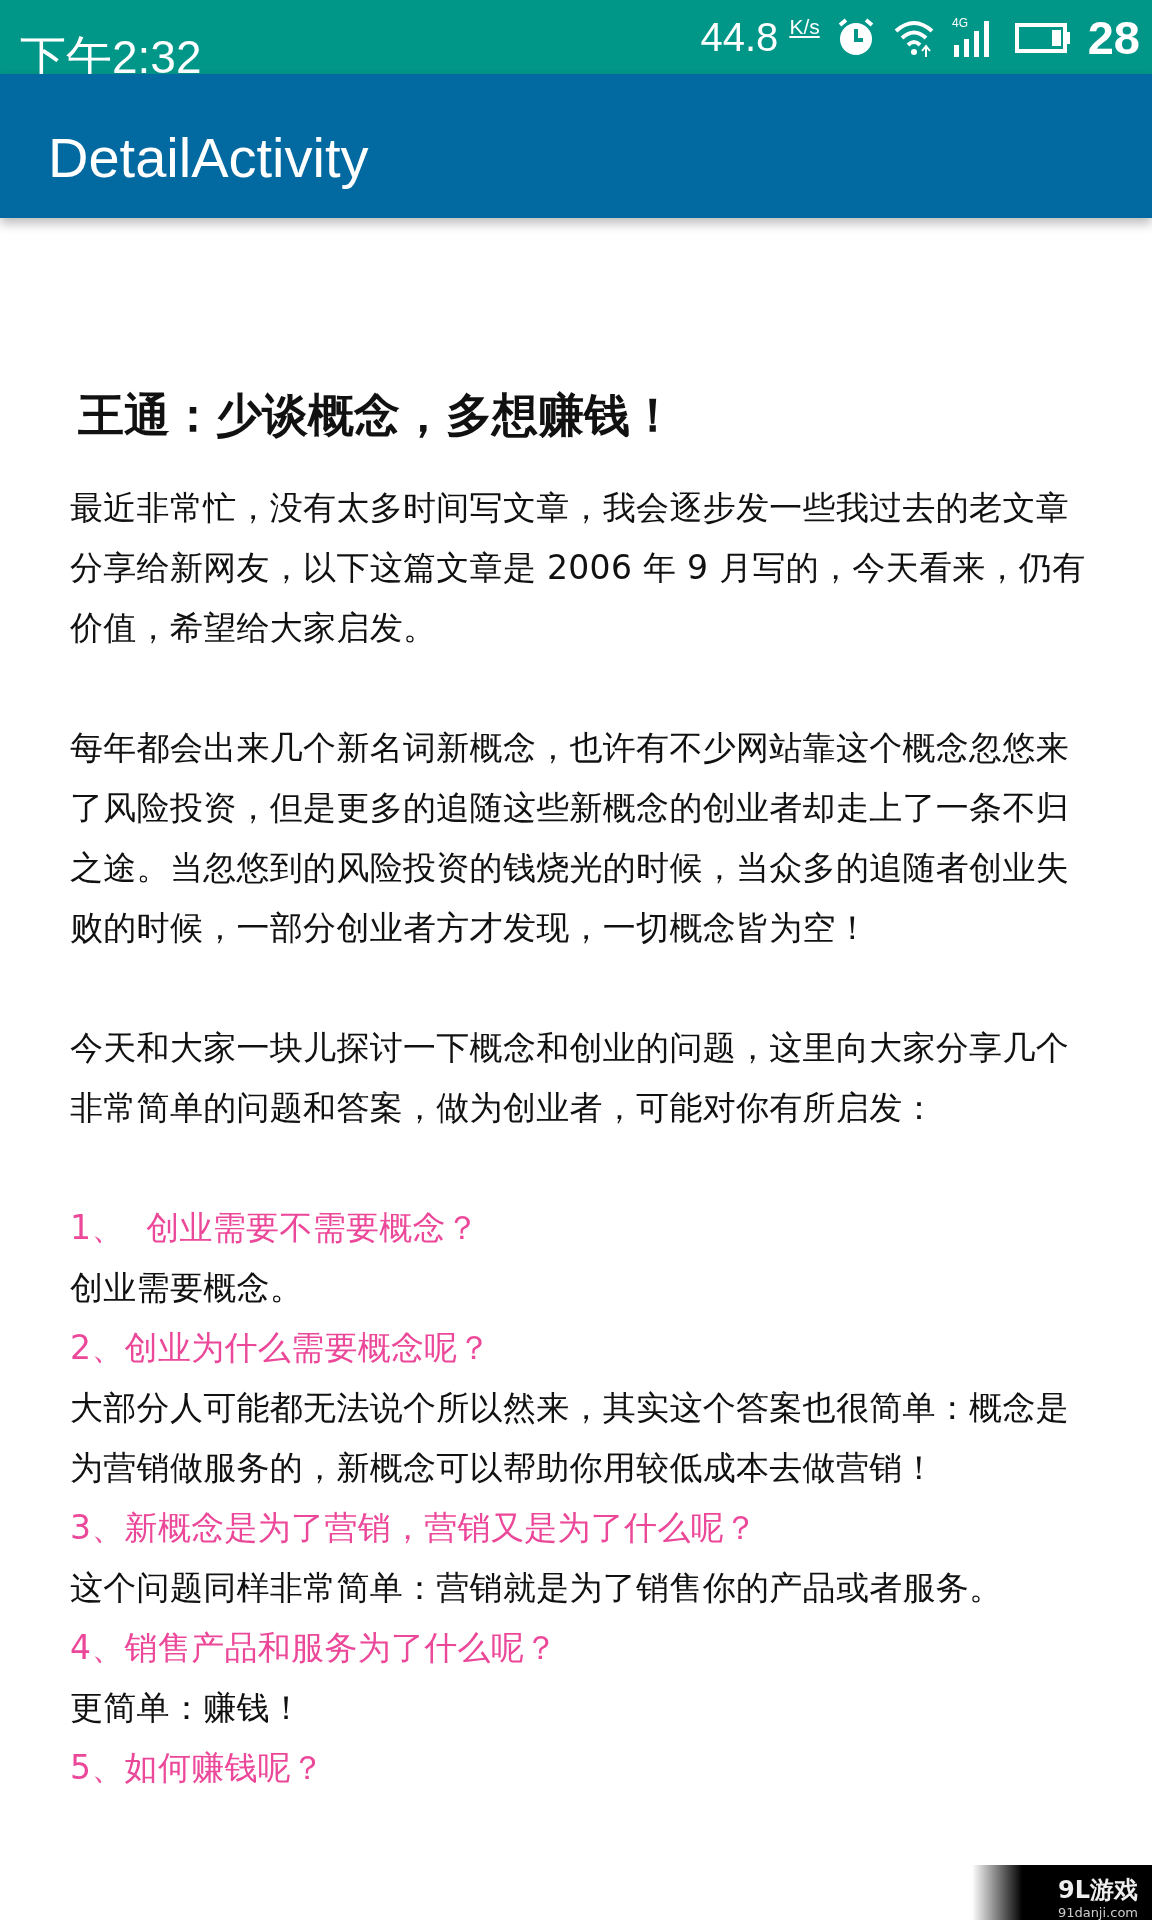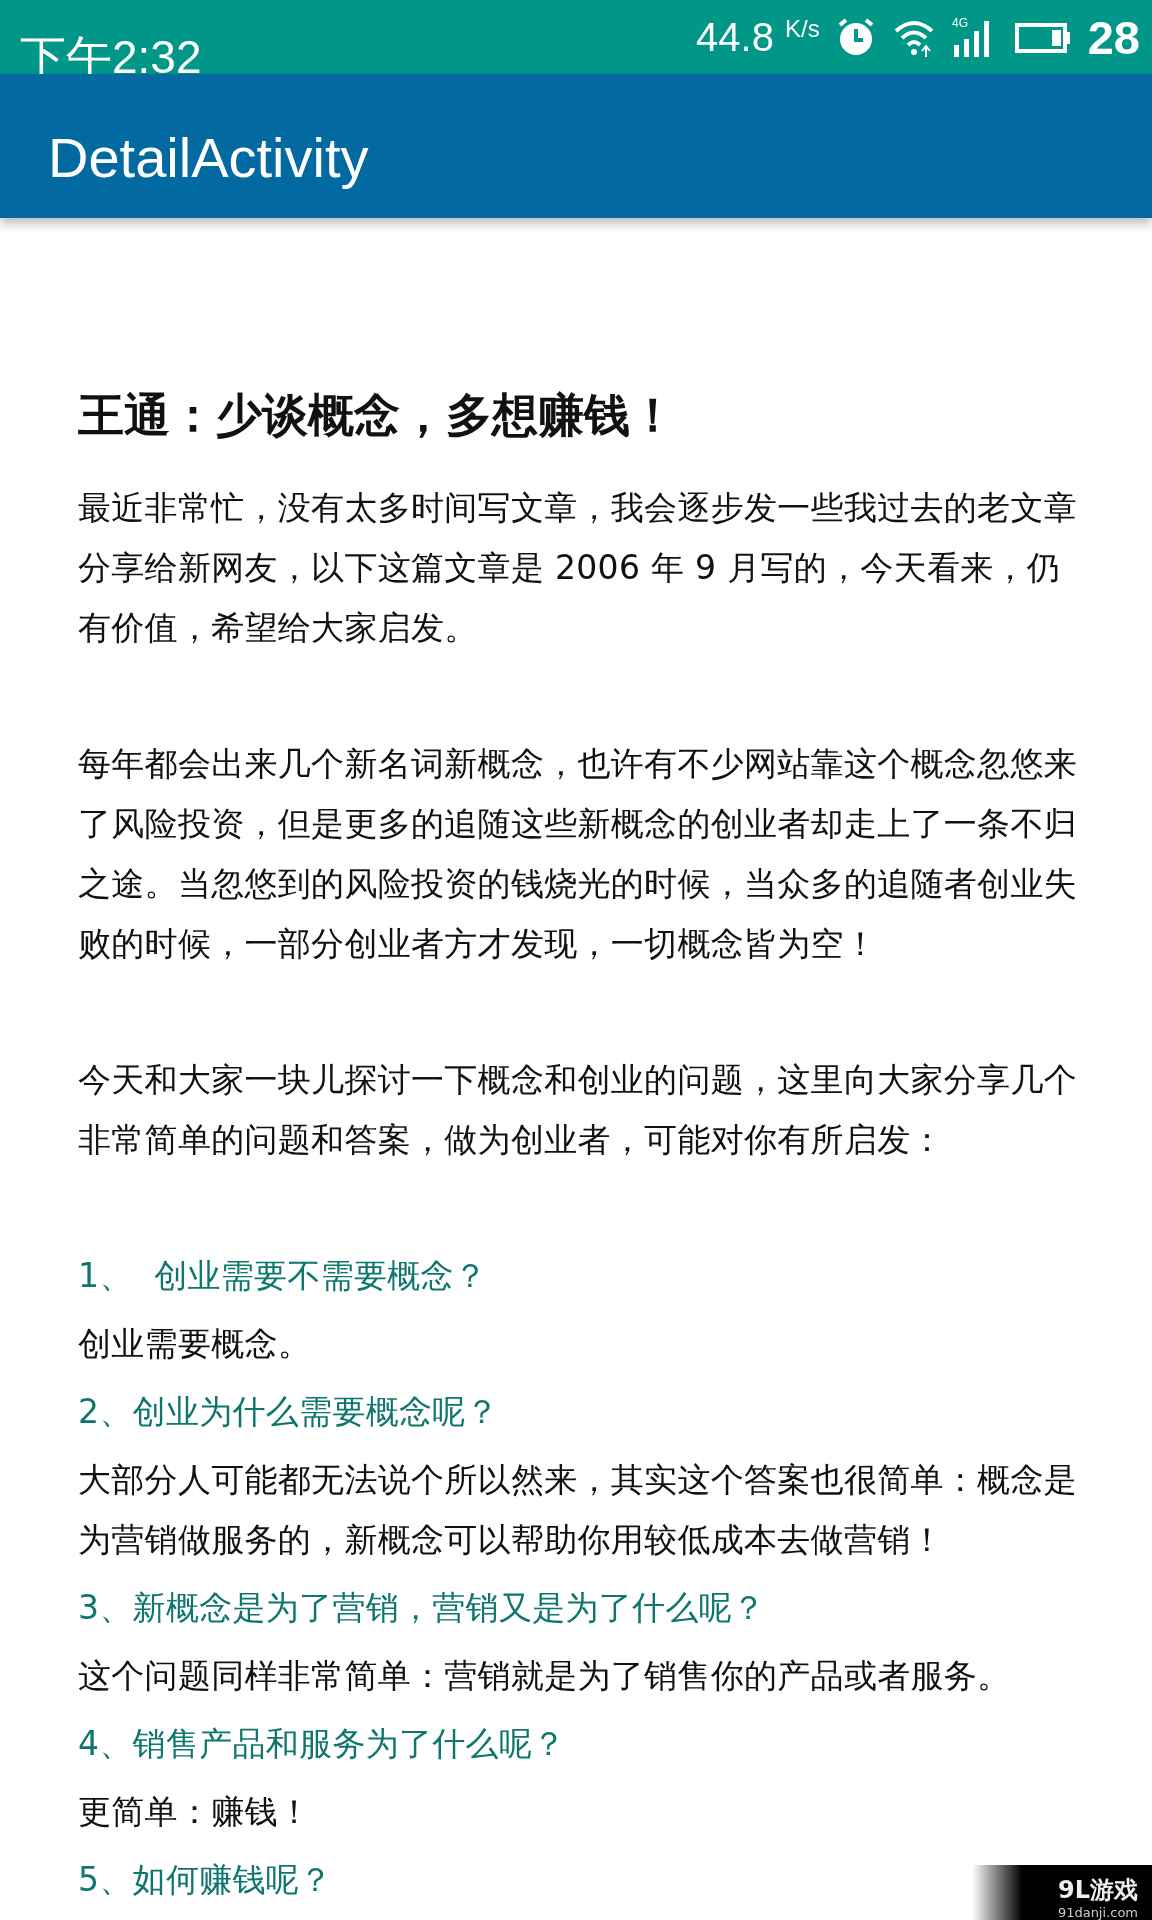--- a/index.html
+++ b/index.html
@@ -1,30 +1,30 @@
 <!DOCTYPE html>
 <html><head>
 <meta charset="utf-8">
 <style>
   html, body { margin:0; padding:0; }
   body { width:1152px; height:1920px; background:#ffffff; position:relative; overflow:hidden; font-family:"DejaVu Sans", sans-serif; }
   .status-bar { position:absolute; left:0; top:0; width:1152px; height:74px; background:#009688; color:#fff; }
   .status-time { position:absolute; left:20px; top:8px; font-size:46px; font-family:"Liberation Sans", sans-serif; line-height:58px;margin-top:20px; }
   .status-right { position:absolute; right:12px; top:8px; height:58px; display:flex; align-items:center; gap:14px; font-family:"Liberation Sans", sans-serif; }
   .net-speed { font-size:40px; }
-  .net-unit { font-size:24px; vertical-align:top; }
+  .net-unit { font-size:21px; vertical-align:top;text-decoration:underline; }
   .icon svg { display:block; }
   .battery-level { font-size:47px;font-weight:bold; }
   .app-bar { position:absolute; left:0; top:74px; width:1152px; height:144px; background:#0369a1; box-shadow:0 6px 10px rgba(0,0,0,0.25); }
   .app-title { position:absolute; left:48px; top:52px; font-size:56px; color:#fff; font-family:"Liberation Sans", sans-serif; line-height:64px; }
   .article { position:absolute; left:70px; top:380px; width:1020px; }
   .article-title { font-family:"DejaVu Serif", serif; font-size:46px; color:#111; line-height:70px; margin:0 0 28px 8px; }
-  .para { font-size:33px; color:#111; line-height:60px; margin:8px; letter-spacing:0.3px; }
+  .para { font-size:33px; color:#111; line-height:60px; margin:0; letter-spacing:0.3px; }
   .gap { height:60px; }
-  .red { color:#0f766e; }
+  .red { color:#ec4899; }
   .watermark { position:absolute; right:0; bottom:0; width:180px; height:55px; background:linear-gradient(to right, #ffffff 0%, #000 28%, #000 100%); color:#eee; text-align:right; padding-right:14px; box-sizing:border-box; }
   .wm-logo { font-size:24px; font-weight:bold; line-height:30px; padding-top:10px; }
   .wm-url { font-size:13px; line-height:16px; color:#ccc;text-align:right; }
 </style>
 </head>
 <body>
 
 <div class="status-bar">
   <div class="status-time">下午2:32</div>
   <div class="status-right">

